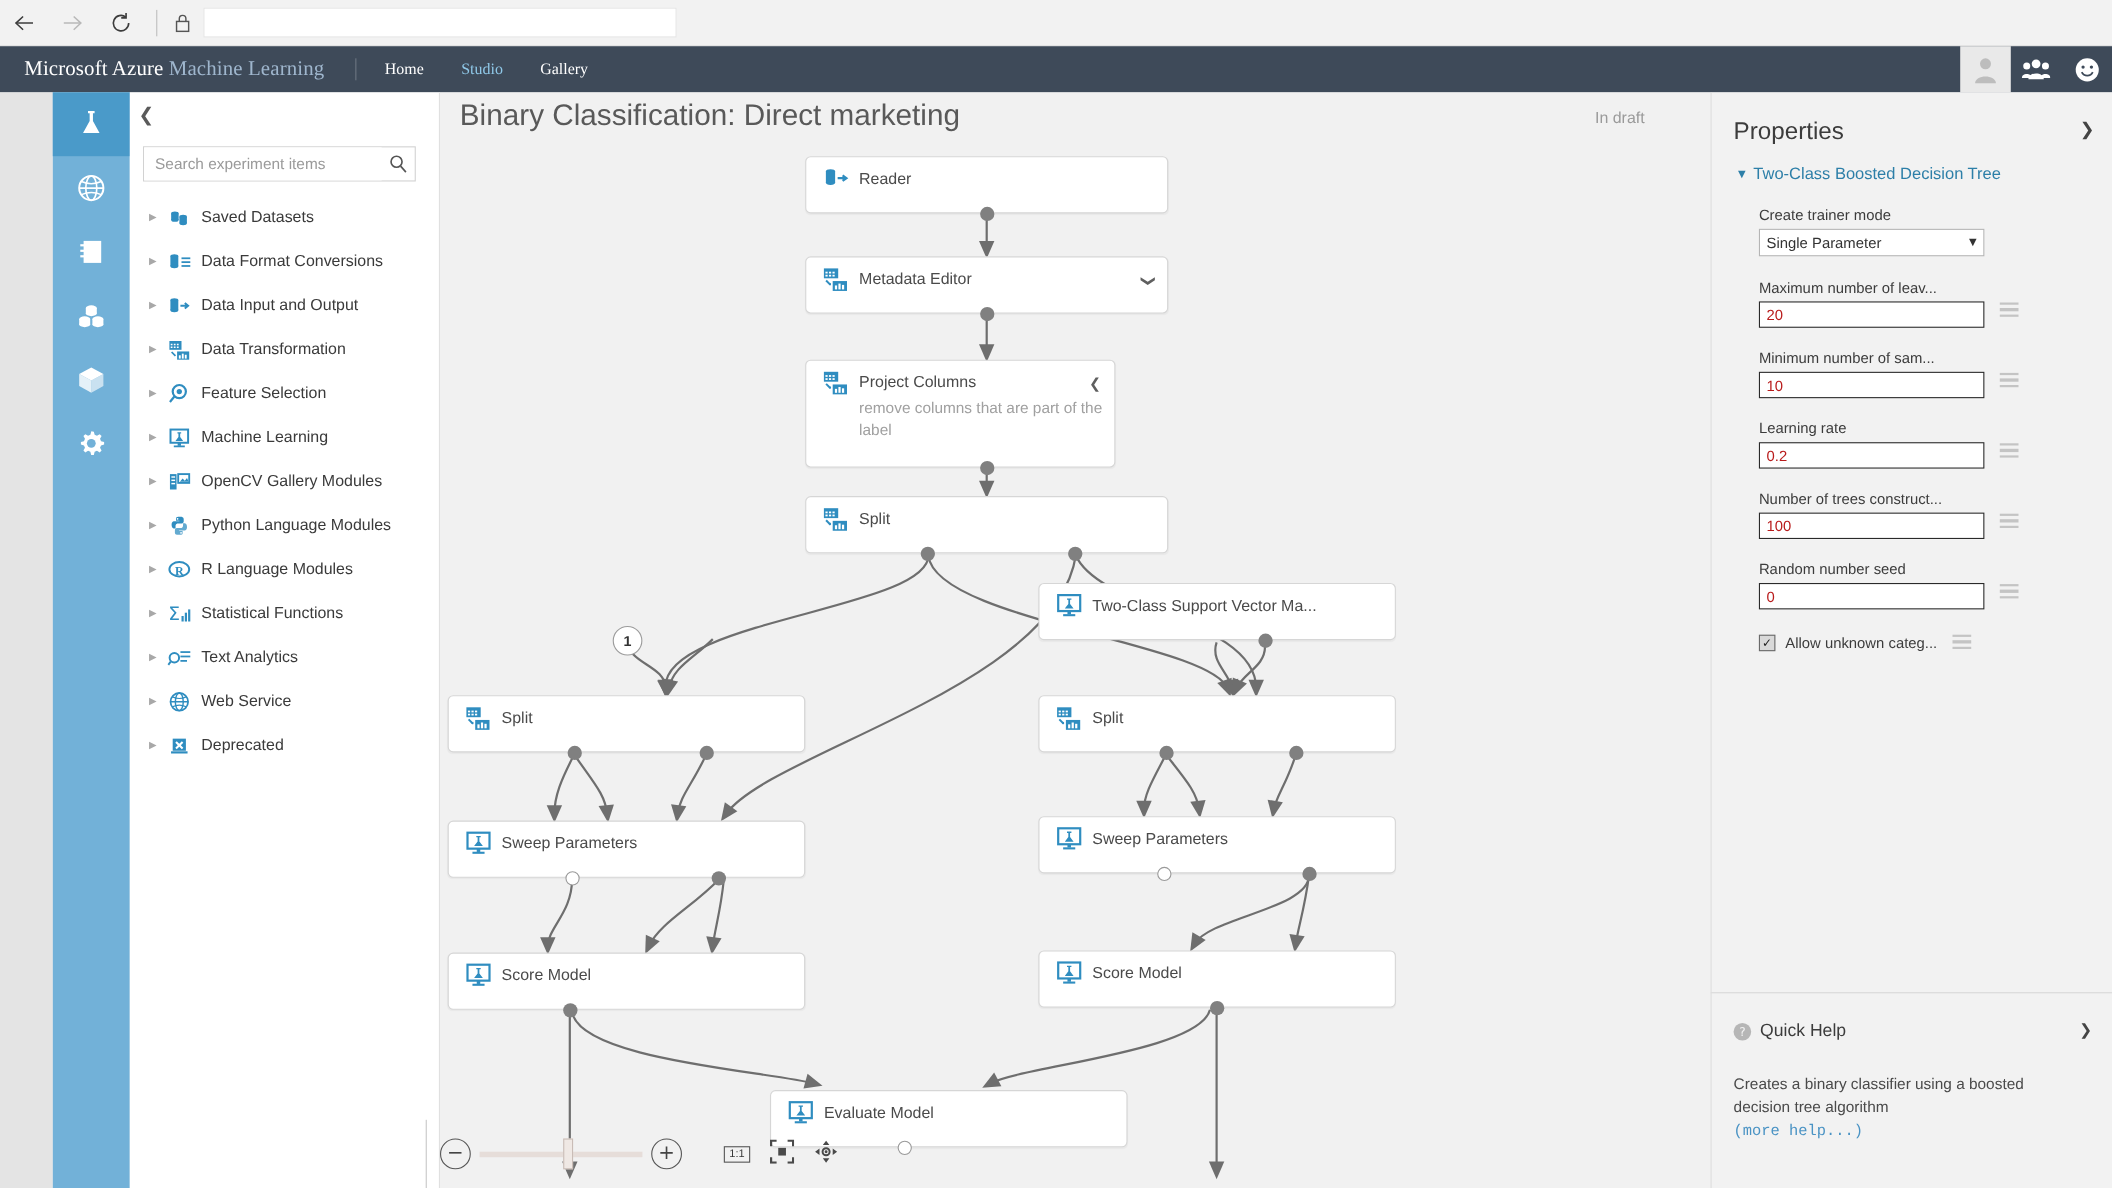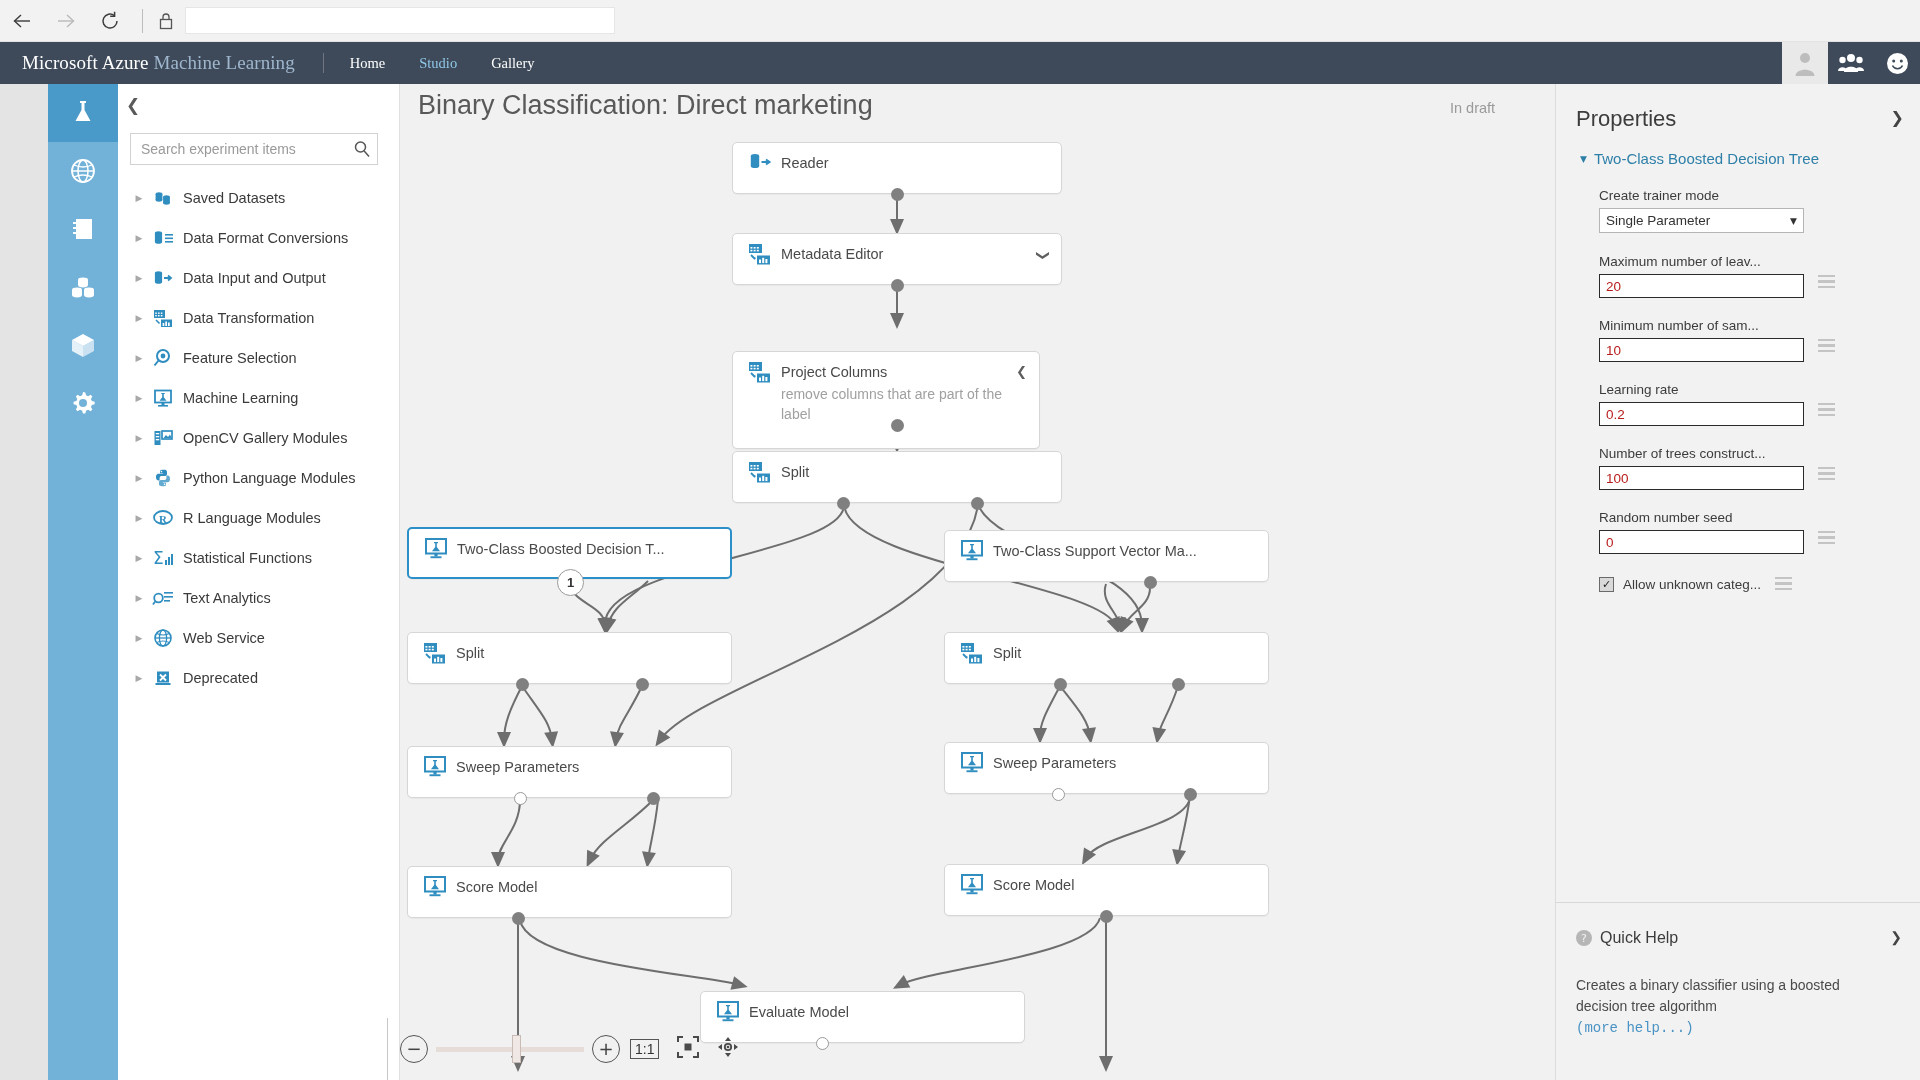--- a/index.html
+++ b/index.html
@@ -157,22 +157,22 @@
     font-family: "DejaVu Sans", sans-serif; line-height: 1;
   }
   .zoom-track {
     width: 148px; height: 5px; background: #e6ddd9; margin: 0 8px; position: relative;
   }
   .zoom-thumb {
     position: absolute; left: 76px; top: -12px; width: 9px; height: 28px;
     background: #efe8e4; border: 1px solid #c9bcb6; cursor: pointer;
   }
   .onetoone {
-    margin-left: 10px; border: 1.6px solid #555; padding: 1px 4px;
-    font-size: 14px; color: #333; cursor: pointer;
+    margin-left: 38px; border: 1.6px solid #555; padding: 1px 4px;
+    font-size: 10px; color: #333; cursor: pointer;
   }
   .tool-ico { margin-left: 18px; cursor: pointer; }
   .zoom-sep { position:absolute; left: 387px; top: 1018px; width: 1px; height: 62px; background:#c7c7c7; }
 
   
   .props {
     position: absolute; left: 1555px; top: 84px; width: 365px; height: 818px;
     background: #f2f2f2; border-left: 1px solid #dcdcdc;
   }
   .props-title { position: absolute; left: 20px; top: 22px; font-size: 22px; color: #3c3c3c; }
@@ -643,21 +643,21 @@
           <rect x="15.2" y="15.8" width="2" height="5.3" fill="#fff"></rect>
           <rect x="18.4" y="17" width="2" height="4.1" fill="#fff"></rect>
       </svg>
     </span>
     <div class="n-body">
         <div class="n-title">Metadata Editor</div>
       </div>
     <span class="n-chev" style="transform: rotate(90deg);">❯</span>
   </div>
 
-  <div class="node" style="left:332px;top:243px;width:308px;height:98px;margin-top:24px;">
+  <div class="node" style="left:332px;top:243px;width:282px;height:98px;">
     <span class="n-ico">
       <svg width="26" height="24" viewBox="0 0 26 24">
         <rect x="2" y="2" width="13" height="9" fill="#2f8dc0"></rect>
         <rect x="3.4" y="5" width="2" height="1.6" fill="#fff"></rect>
           <rect x="6.6" y="5" width="2" height="1.6" fill="#fff"></rect>
           <rect x="9.8" y="5" width="2" height="1.6" fill="#fff"></rect>
         <rect x="3.4" y="7.8" width="2" height="1.6" fill="#fff"></rect>
           <rect x="6.6" y="7.8" width="2" height="1.6" fill="#fff"></rect>
           <rect x="9.8" y="7.8" width="2" height="1.6" fill="#fff"></rect>
         <path d="M4 13 l4 4" stroke="#2f8dc0" stroke-width="1.8" fill="none"></path>
@@ -691,33 +691,20 @@
         <rect x="12" y="17.5" width="2" height="3.6" fill="#fff"></rect>
           <rect x="15.2" y="15.8" width="2" height="5.3" fill="#fff"></rect>
           <rect x="18.4" y="17" width="2" height="4.1" fill="#fff"></rect>
       </svg>
     </span>
     <div class="n-body">
         <div class="n-title">Split</div>
       </div>
   </div>
 
-  <div class="node selected" style="left:7px;top:443px;width:325px;height:52px;">
-    <span class="n-ico">
-      <svg width="26" height="24" viewBox="0 0 26 24">
-        <rect x="3" y="2" width="20" height="14.5" fill="none" stroke="#2f8dc0" stroke-width="2"></rect>
-        <path d="M11 5 h4 v1.2 h-1.2 v3.8 l3.2 4.2 h-8 l3.2-4.2 V6.2 H11 z" fill="#2f8dc0"></path>
-        <rect x="11.4" y="16.5" width="3.2" height="3" fill="#2f8dc0"></rect>
-        <rect x="7.5" y="19.3" width="11" height="1.9" fill="#2f8dc0"></rect>
-      </svg>
-    </span>
-    <div class="n-body">
-        <div class="n-title">Two-Class Boosted Decision T...</div>
-      </div>
-  </div>
   <div class="badge" style="left:157px;top:485px;">1</div>
 
   <div class="node" style="left:544px;top:446px;width:325px;height:52px;">
     <span class="n-ico">
       <svg width="26" height="24" viewBox="0 0 26 24">
         <rect x="3" y="2" width="20" height="14.5" fill="none" stroke="#2f8dc0" stroke-width="2"></rect>
         <path d="M11 5 h4 v1.2 h-1.2 v3.8 l3.2 4.2 h-8 l3.2-4.2 V6.2 H11 z" fill="#2f8dc0"></path>
         <rect x="11.4" y="16.5" width="3.2" height="3" fill="#2f8dc0"></rect>
         <rect x="7.5" y="19.3" width="11" height="1.9" fill="#2f8dc0"></rect>
       </svg>

